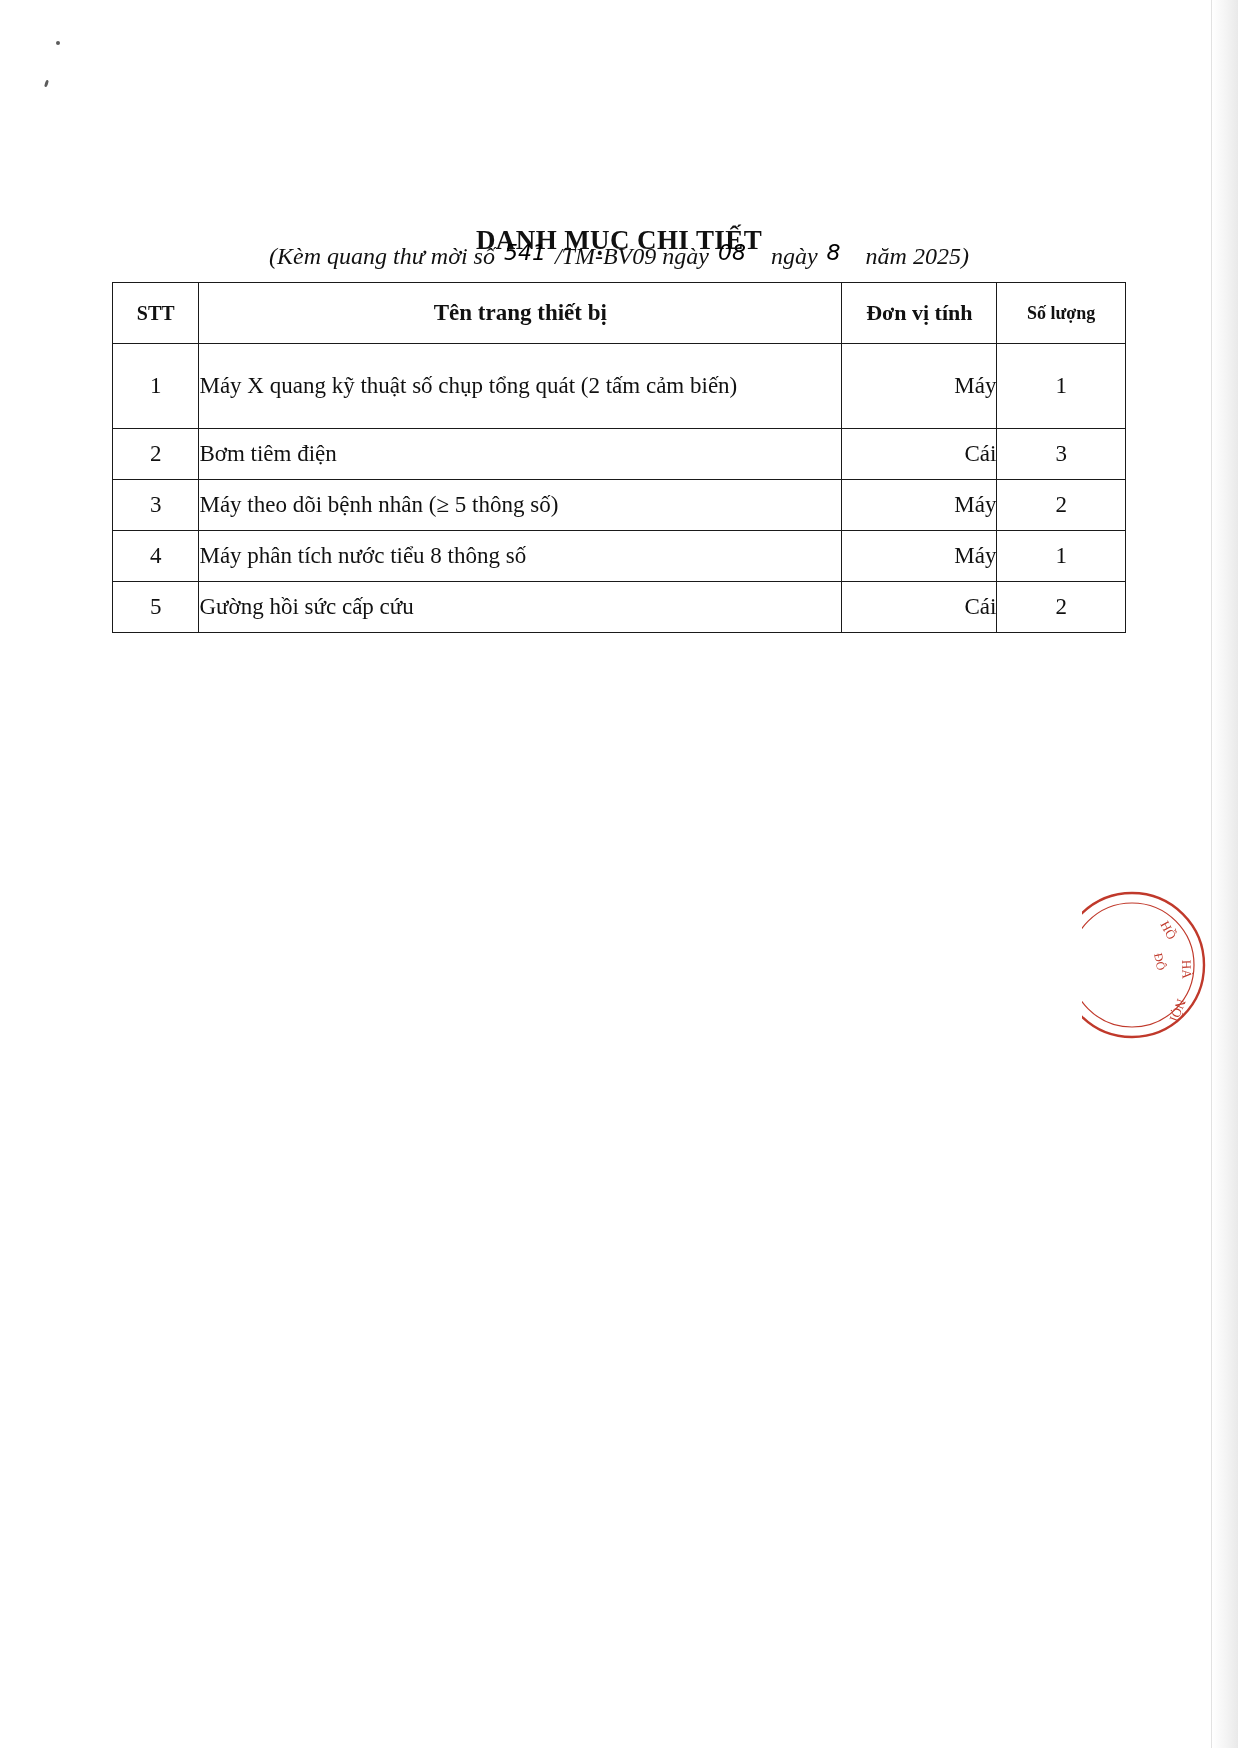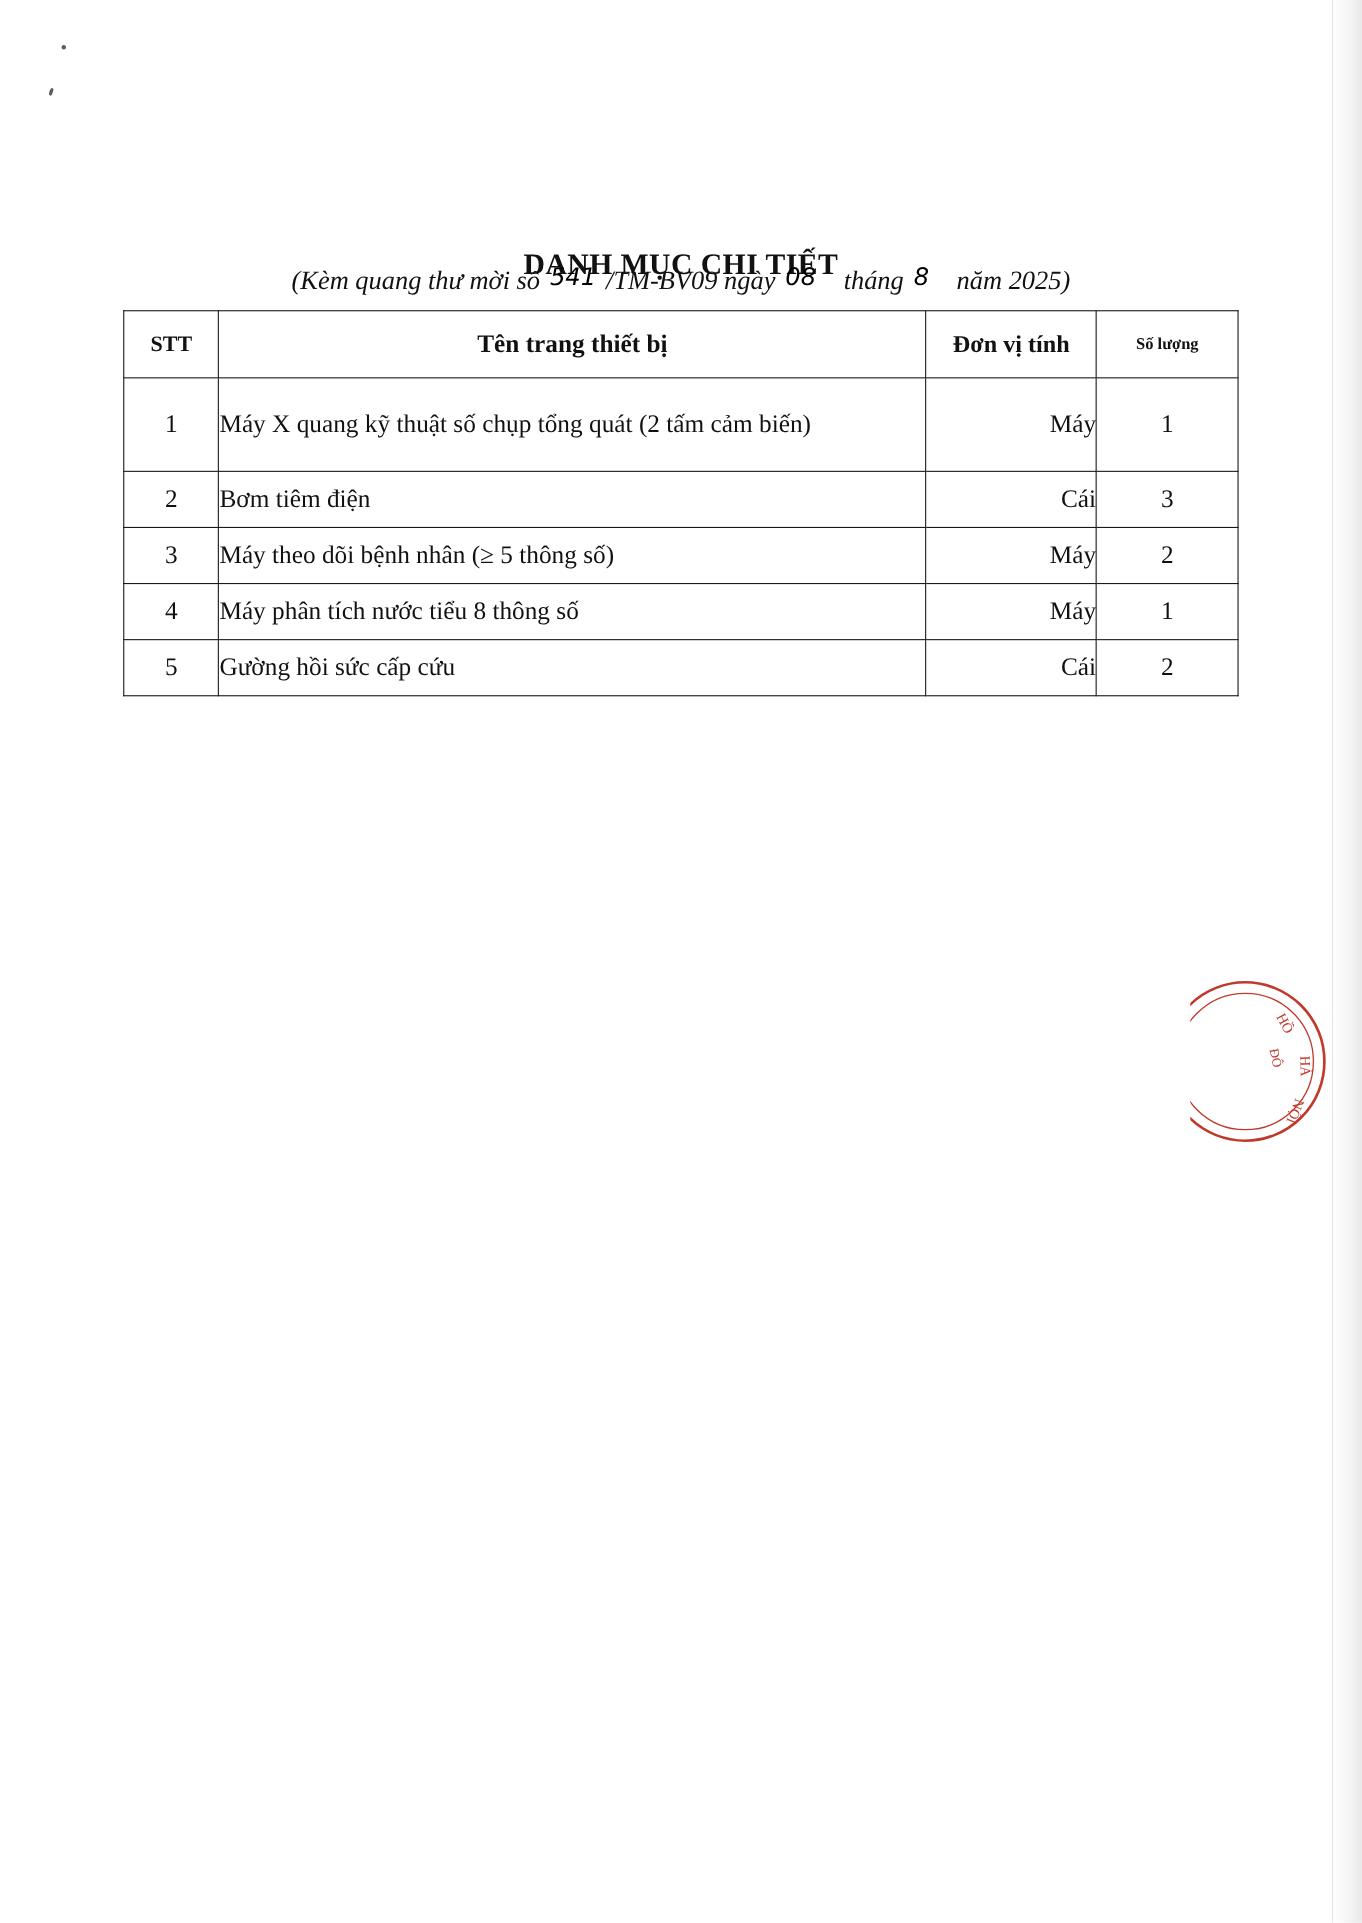--- a/index.html
+++ b/index.html
@@ -100,21 +100,21 @@
   }
   thead th {
     font-weight: bold;
     font-size: 20px;
     text-align: center;
     height: 60px;
     padding: 4px 6px;
   }
   thead th.col-name { font-size: 23px; }
   thead th.col-unit { font-size: 22px; }
-  thead th.col-qty  { font-size: 15px; }
+  thead th.col-qty  { font-size: 18px; }
 
   tbody td {
     font-size: 23px;
     padding: 10px 12px;
     line-height: 1.3;
   }
   td.c-stt { text-align: center; }
   td.c-name { text-align: left; padding-left: 16px; }
   td.c-unit { text-align: right; }
   td.c-qty  { text-align: center; }
@@ -143,21 +143,21 @@
   <div class="speck speck-2"></div>
 
   <h1 class="doc-title">DANH MỤC CHI TIẾT</h1>
 
   <div class="doc-subtitle">
     <span>(Kèm quang thư mời số</span>
     <span class="hand">541</span>
     <span>/TM-BV09 ngày</span>
     <span class="hand">08</span>
     <span class="gap"></span>
-    <span>tháng</span>
+    <span>ngày</span>
     <span class="hand">8</span>
     <span class="gap"></span>
     <span>năm 2025)</span>
   </div>
 
   <table class="detail">
     <colgroup>
       <col style="width:78px">
       <col style="width:580px">
       <col style="width:140px">

